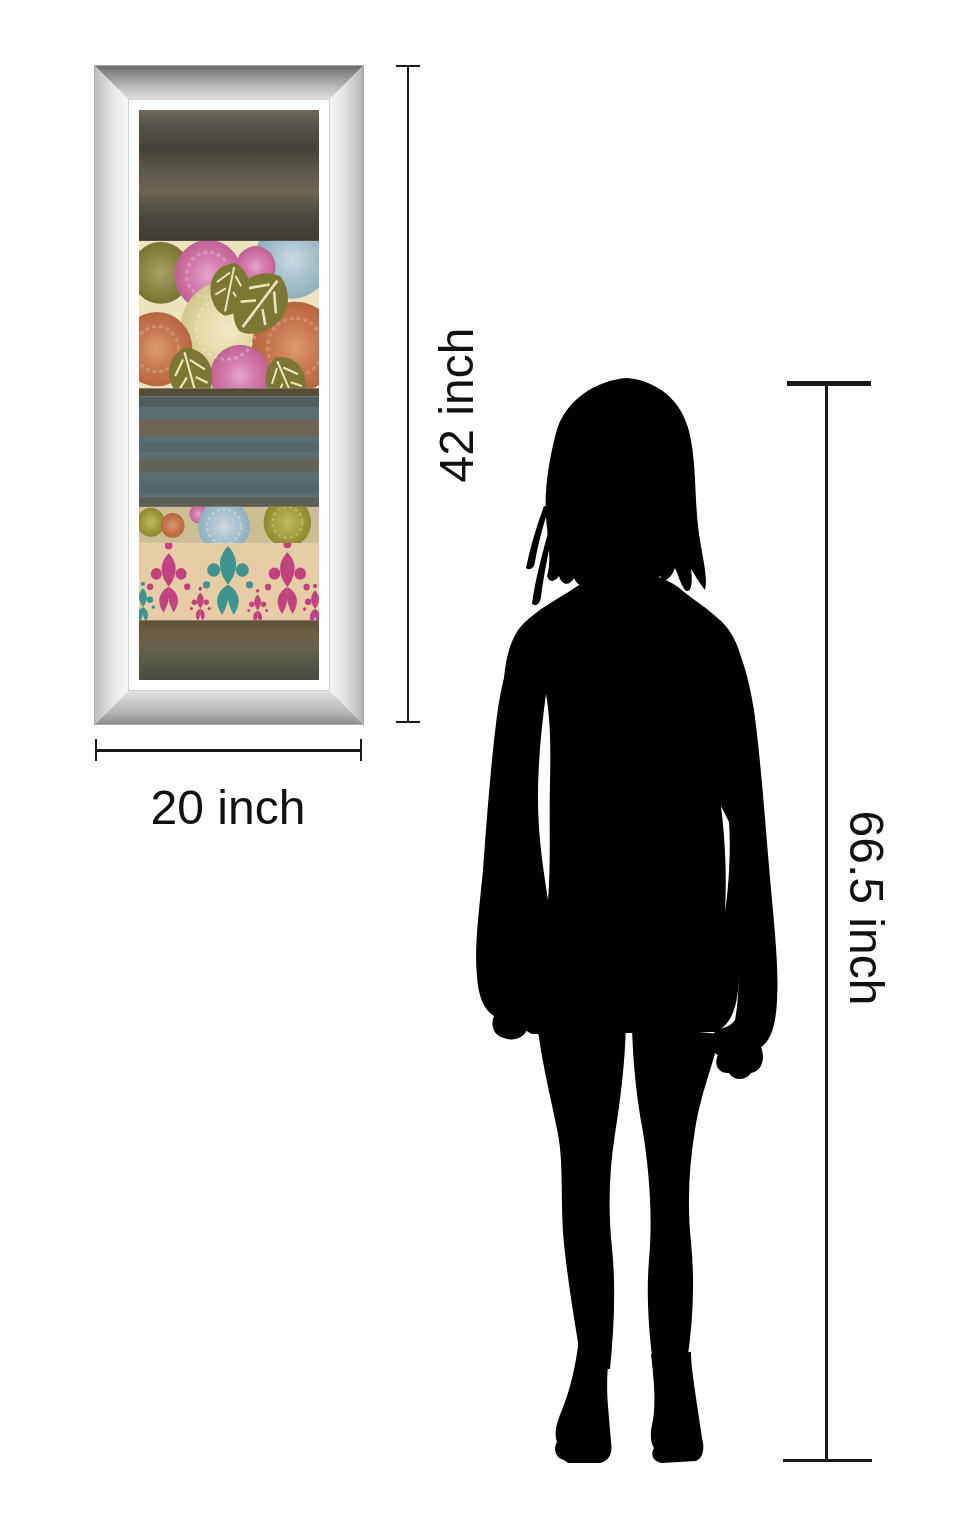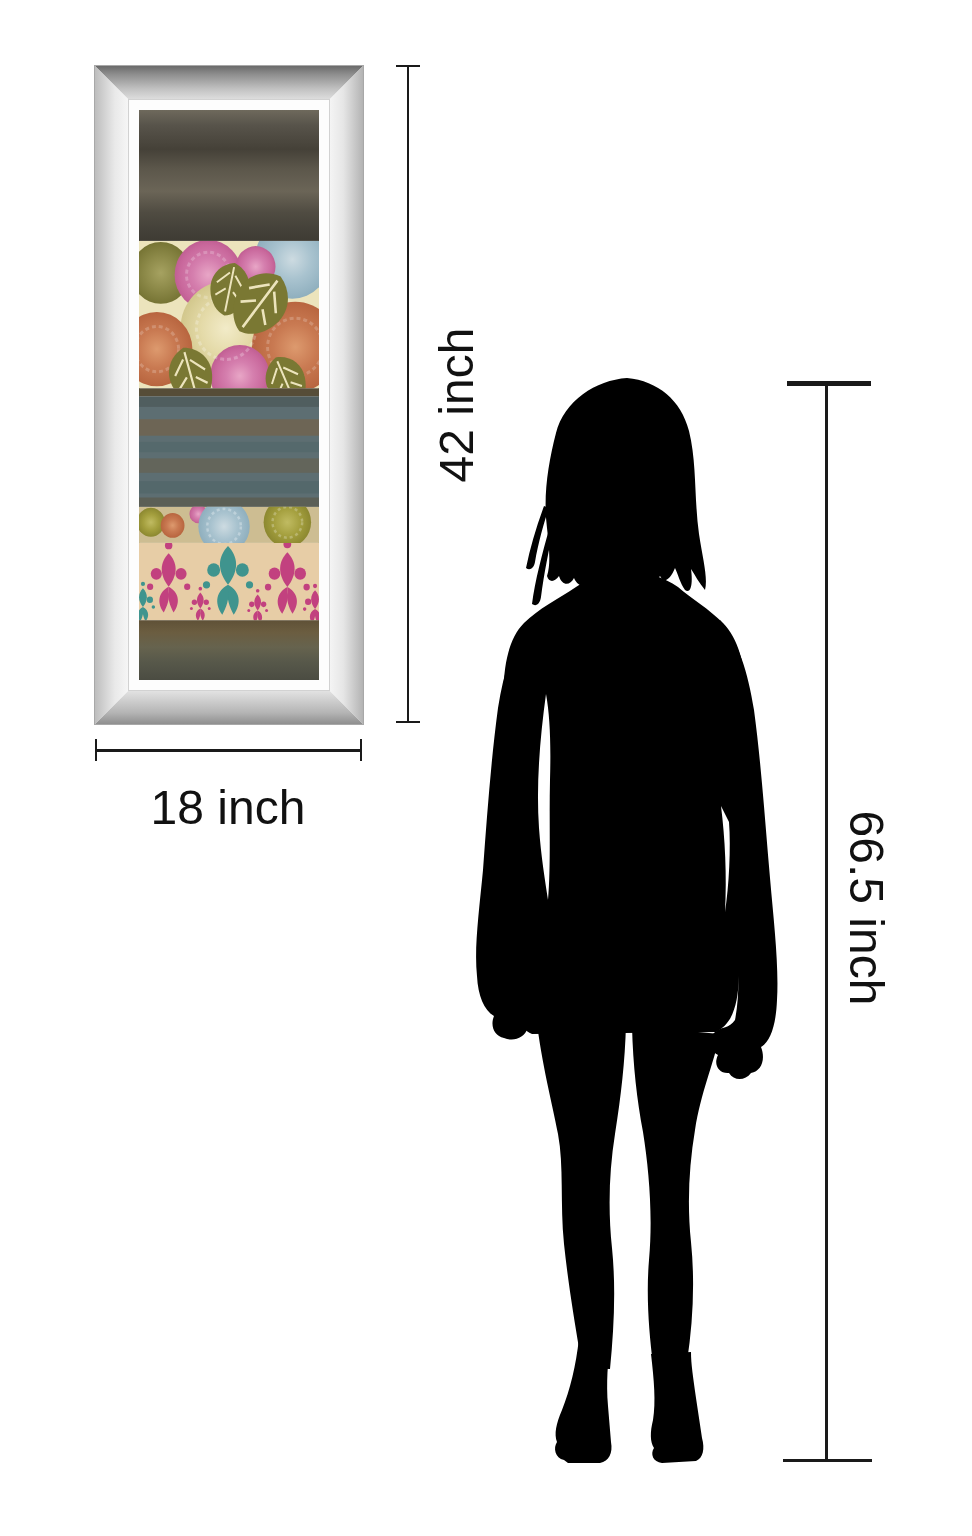--- a/index.html
+++ b/index.html
@@ -190,21 +190,21 @@
   </div>
 
   <div class="dim" style="left:407px;top:66px;width:2px;height:657px;"></div>
   <div class="dim" style="left:396px;top:65px;width:24px;height:2px;"></div>
   <div class="dim" style="left:396px;top:721px;width:24px;height:2px;"></div>
   <div class="dim-label rot-ccw" style="left:457px;top:405px;">42 inch</div>
 
   <div class="dim" style="left:96px;top:749px;width:266px;height:3px;"></div>
   <div class="dim" style="left:95px;top:739px;width:2px;height:22px;"></div>
   <div class="dim" style="left:360px;top:739px;width:2px;height:22px;"></div>
-  <div class="dim-label" style="left:228px;top:808px;">18 inch</div>
+  <div class="dim-label" style="left:228px;top:808px;">20 inch</div>
 
   <div class="woman">
     <svg viewBox="0 0 332 1090" preserveAspectRatio="none">
       <g fill="#000">
 
         <path d="M169 2 C200 5 223 24 231 55 C239 88 236 122 241 158 C245 184 250 202 247 214
                  C241 207 237 199 233 193 C235 208 233 218 227 214 C222 207 220 198 217 192
                  C212 204 206 208 202 200 C194 212 182 218 169 219 C154 220 142 215 134 206
                  C128 213 120 211 116 202 C112 210 104 210 101 200 C97 206 91 207 89 200
                  C93 188 91 170 89 152 C85 120 90 88 98 57 C106 25 138 4 169 2 Z"></path>

